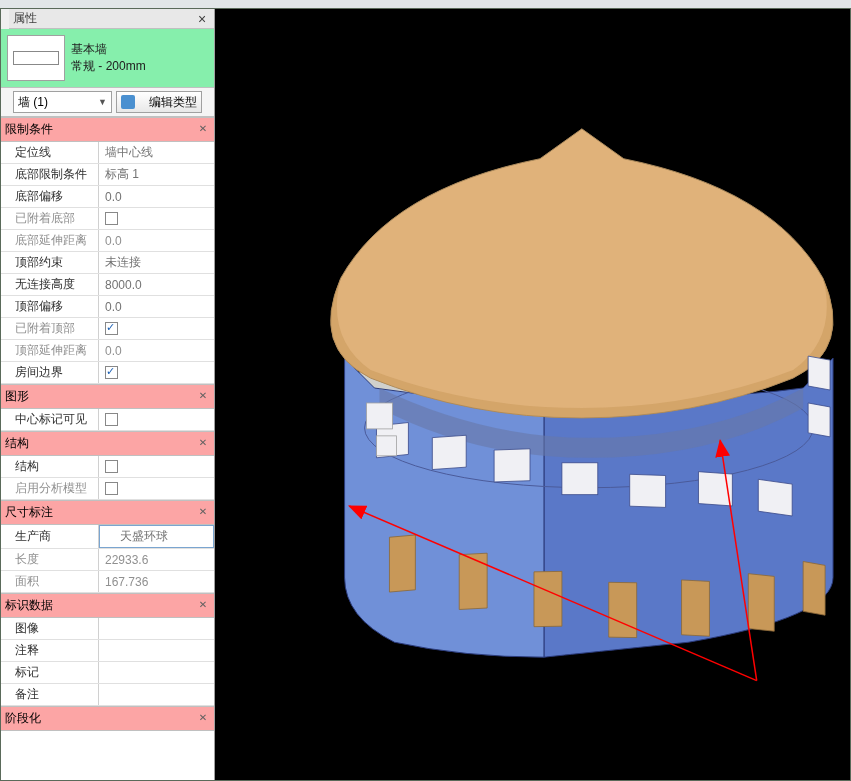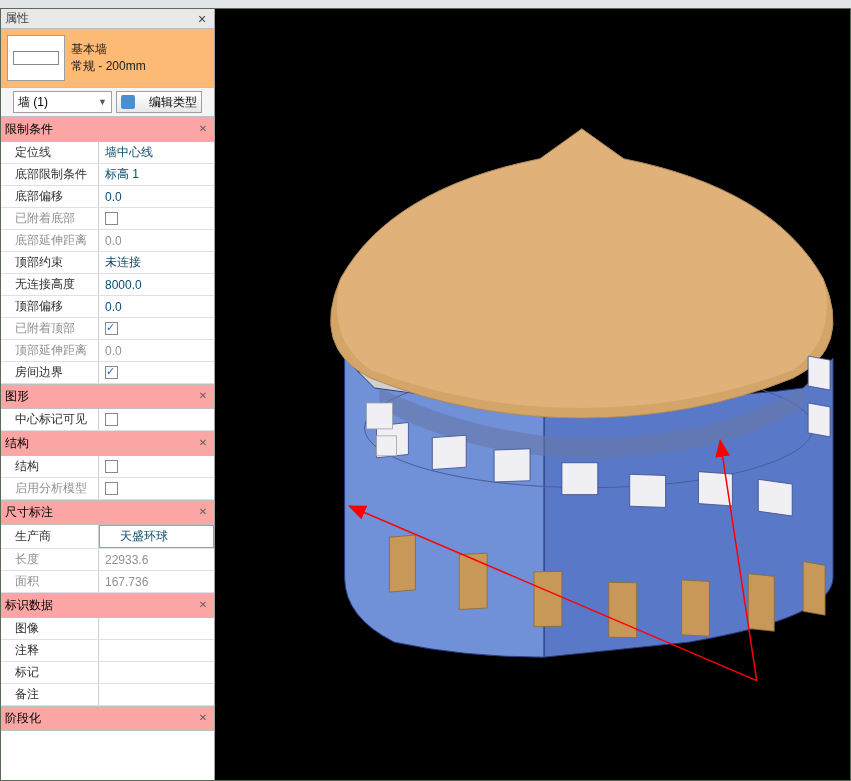--- a/index.html
+++ b/index.html
@@ -26,37 +26,38 @@
       flex-direction: column;
     }
     .panel-title {
       display: flex;
       align-items: center;
       justify-content: space-between;
       padding: 2px 4px;
       background: #e8e8e8;
       border-bottom: 1px solid #c0c0c0;
       height: 20px;
+      margin-left: 8px;
     }
     .panel-title span { color: #404040; }
     .close-btn {
       width: 16px;
       height: 16px;
       display: flex;
       align-items: center;
       justify-content: center;
       cursor: pointer;
       font-size: 14px;
       color: #606060;
     }
     .type-selector {
       display: flex;
       padding: 6px;
       border-bottom: 1px solid #c0c0c0;
-      background: #fdba74;
+      background: #86efac;
       align-items: center;
     }
     .type-swatch {
       width: 58px;
       height: 46px;
       background: #fff;
       border: 1px solid #a0a0a0;
       margin-right: 6px;
       display: flex;
       align-items: center;
@@ -137,21 +138,21 @@
       color: #303030;
       display: flex;
       align-items: center;
     }
     .prop-label.disabled { color: #909090; }
     .prop-value {
       flex: 1;
       padding: 2px 6px;
       display: flex;
       align-items: center;
-      color: #0c4a6e;
+      color: #737373;
     }
     .prop-value.disabled { color: #909090; }
     .prop-value.input-active {
       background: #fff;
       border: 1px solid #7aa5d0;
       padding-left: 20px;
     }
     .checkbox {
       width: 13px;
       height: 13px;

